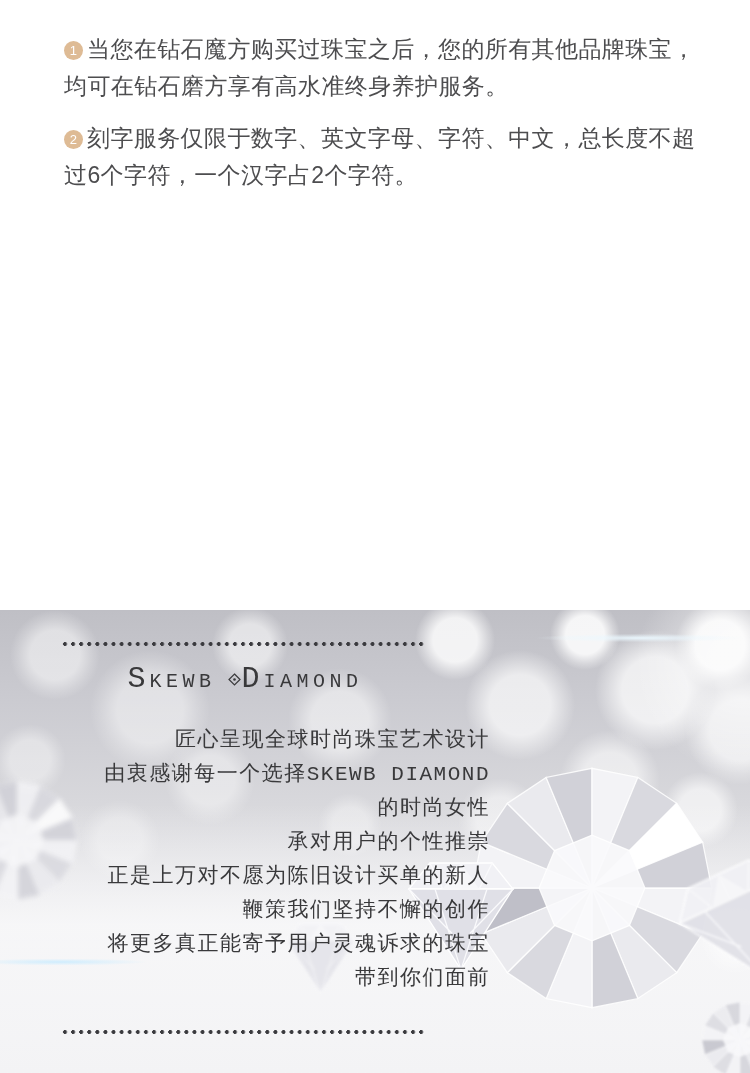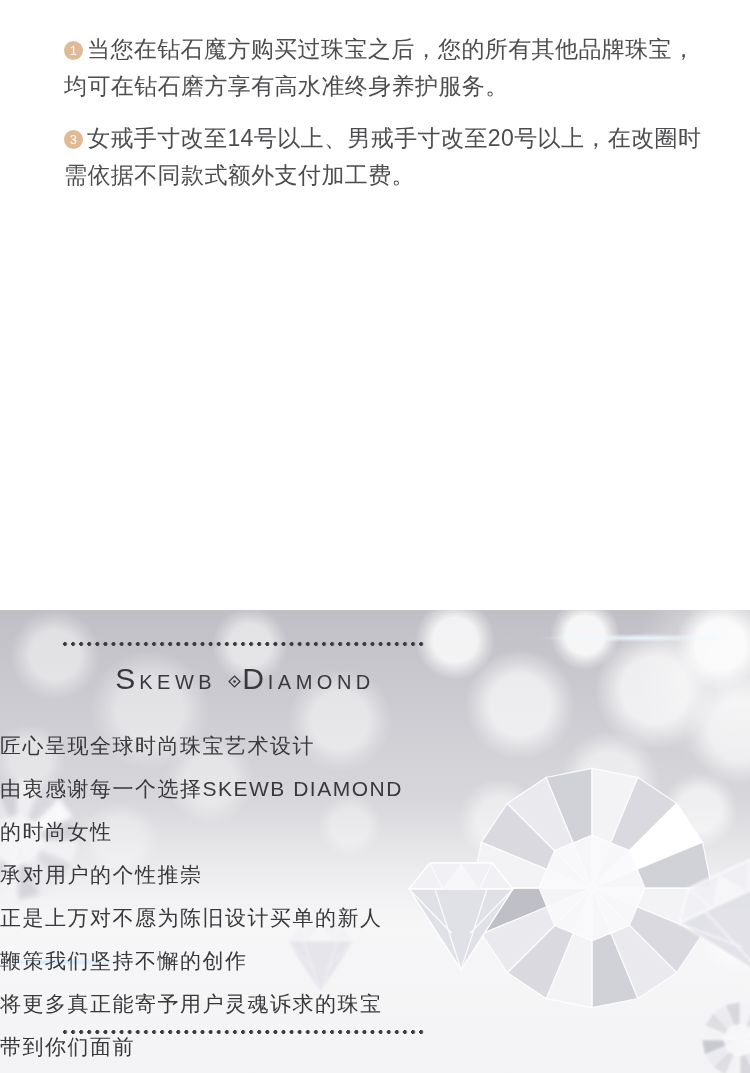--- a/index.html
+++ b/index.html
@@ -22,21 +22,21 @@
   .badge{
     display:inline-block;width:19px;height:19px;border-radius:50%;
     background:var(--badge-color,#debb95);color:#ffffff;
     font-size:13px;line-height:19px;text-align:center;font-weight:500;
     margin-right:4px;vertical-align:2px;
   }
   .note-text{white-space:pre-line;}
 
   
   .brand{
-    position:absolute;top:610px;left:0;width:750px;height:463px;overflow:hidden;
+    position:absolute;top:610px;left:0;width:750px;height:463px;overflow:hidden;font-family:Liberation Mono, monospace;
   }
   .photo-bg{
     position:absolute;inset:0;
     background-image:
       
       radial-gradient(ellipse 150px 6px at 640px 28px, rgba(235,248,255,.95), rgba(235,248,255,0) 70%),
       radial-gradient(ellipse 125px 5px at 60px 352px, rgba(200,235,255,.85), rgba(200,235,255,0) 70%),
       radial-gradient(circle 110px at 745px 55px, rgba(255,255,255,.55) 30%, rgba(255,255,255,0) 100%),
       
       radial-gradient(circle 40px at 455px 30px, rgba(255,255,255,.8) 55%, rgba(255,255,255,.3) 82%, rgba(255,255,255,0) 100%),
@@ -85,22 +85,22 @@
     position:absolute;top:52px;left:0;width:490px;z-index:3;
     text-align:center;color:var(--brand-text,#39393b);
     white-space:nowrap;
   }
   .logo .lg{font-size:30px;letter-spacing:4px;font-weight:400;}
   .logo .sm{font-size:20px;letter-spacing:4.5px;font-weight:400;}
   .logo-diamond{margin:0 1px 0 12px;vertical-align:1px;}
 
   .tagline{
     position:absolute;top:114px;left:0;width:490px;z-index:3;
-    font-size:21px;line-height:43px;letter-spacing:1.5px;
-    color:var(--brand-text,#39393b);text-align:left;white-space:pre-line;
+    font-size:21px;line-height:34px;letter-spacing:1.5px;
+    color:var(--brand-text,#39393b);text-align:right;white-space:pre-line;
   }
 </style>
 </head>
 <body>
 
 <svg width="0" height="0" style="position:absolute" aria-hidden="true">
   <defs>
     <g id="gem-top" stroke="#ffffff" stroke-width="1" stroke-opacity=".85">
       <path d="M100 100 L195 100 L187.8 136.4Z" fill="#f3f3f6"></path>
       <path d="M100 100 L187.8 136.4 L167.2 167.2Z" fill="#d9d9df"></path>
@@ -127,22 +127,22 @@
       <polygon points="36,30 50,10 64,30" fill="#f7f7fa" opacity=".9"></polygon>
     </g>
   </defs>
 </svg>
 
 <div class="page">
 
   <section class="notes">
     <p class="note"><span class="badge">1</span><span class="note-text">当您在钻石魔方购买过珠宝之后，您的所有其他品牌珠宝，
 均可在钻石磨方享有高水准终身养护服务。</span></p>
-    <p class="note"><span class="badge">3</span><span class="note-text">女戒手寸改至14号以上、男戒手寸改至20号以上，在改圈时
-需依据不同款式额外支付加工费。</span></p>
+    <p class="note"><span class="badge">2</span><span class="note-text">刻字服务仅限于数字、英文字母、字符、中文，总长度不超
+过6个字符，一个汉字占2个字符。</span></p>
   </section>
 
   <section class="brand">
     <div class="photo-bg"></div>
 
     <svg class="gem gem-left" viewBox="0 0 200 200">
         <use href="#gem-top"></use>
       </svg>
     <svg class="gem gem-big" viewBox="0 0 200 200">
         <use href="#gem-top"></use>

